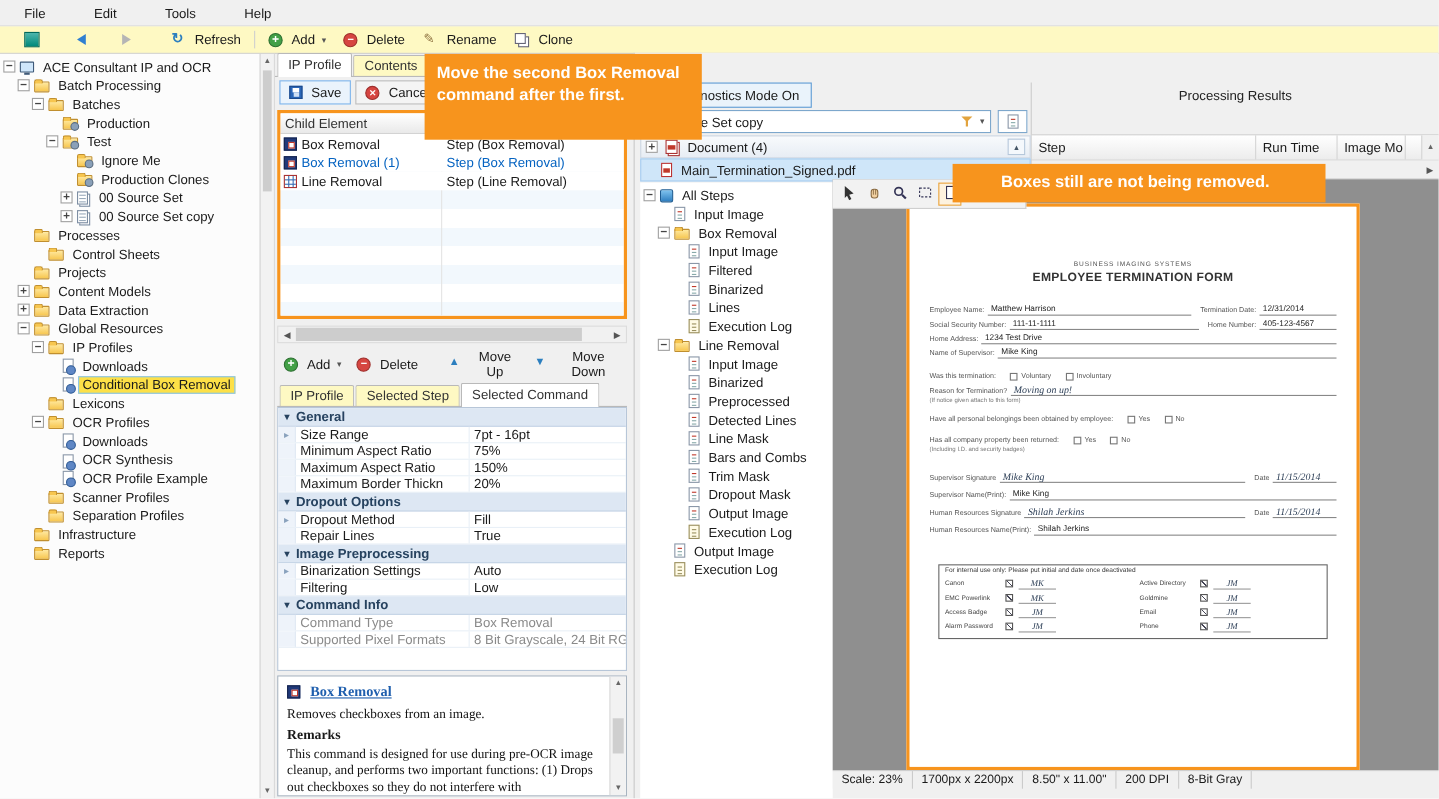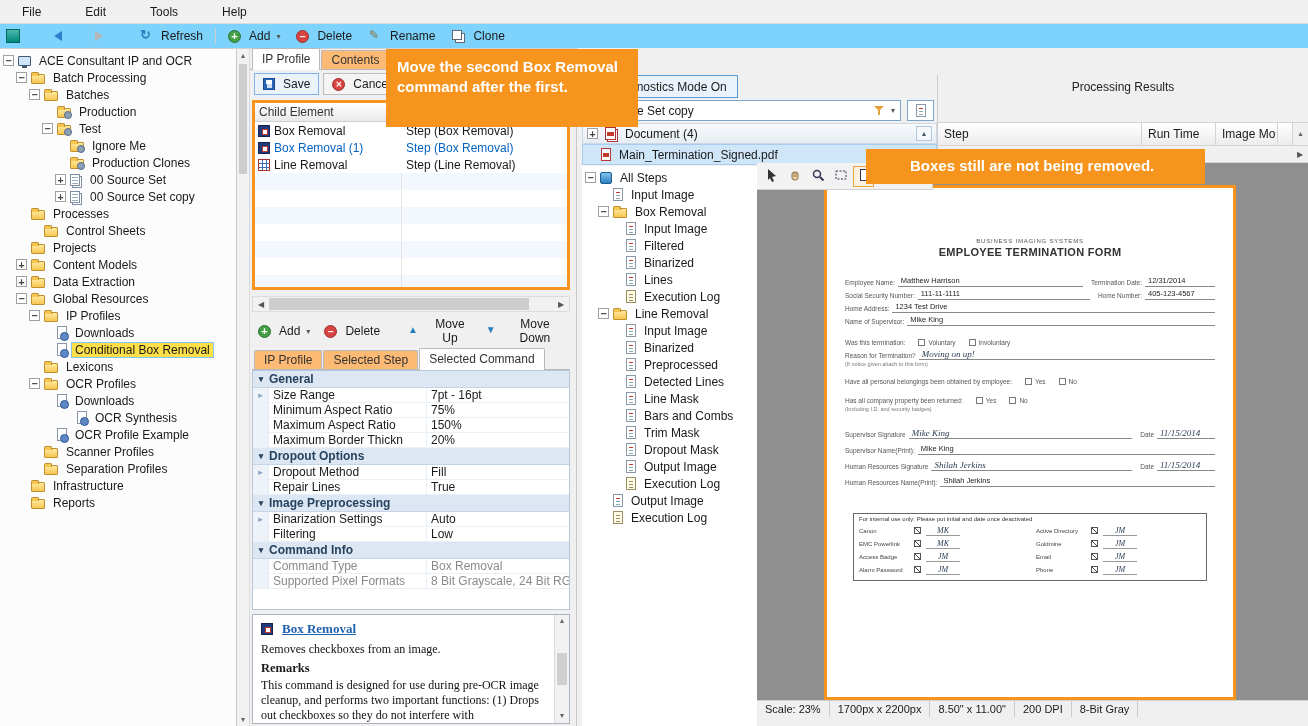--- a/index.html
+++ b/index.html
@@ -6,21 +6,21 @@
   html,body { overflow:hidden; }
   body { width:1308px; height:726px; font-family:"Liberation Sans",sans-serif; font-size:12px; color:#1a1a1a; }
   button { font:inherit; color:inherit; cursor:default; }
   :root { --orange:#F7941D; --sel:#0563C1; }
 
   #app { position:relative; width:1308px; height:726px; background:#f0f0f0; overflow:hidden; }
 
   
   #menubar { position:absolute; left:0; top:0; width:100%; height:24px; background:#f0f0f0; border-bottom:1px solid #dcdcdc; display:flex; align-items:center; }
   .menu-item { padding:4px 22px; }
-  #toolbar { position:absolute; left:0; top:24px; width:100%; height:25px; background:#7dd3fc; border-bottom:1px solid #cfcfcf; display:flex; align-items:center; padding:0 4px;gap:23px; }
+  #toolbar { position:absolute; left:0; top:24px; width:100%; height:25px; background:#fef9c3; border-bottom:1px solid #cfcfcf; display:flex; align-items:center; padding:0 20px;gap:23px; }
   .app-glyph { width:14px; height:14px; background:linear-gradient(#4db6ac,#00897b); border:1px solid #00695c; margin:0 6px 0 2px; }
   .nav-btn { width:18px; height:18px; background:transparent; border:none; display:flex; align-items:center; justify-content:center; }
   .tri-left { width:0; height:0; border-top:5px solid transparent; border-bottom:5px solid transparent; border-right:8px solid #2f7fd1; }
   .tri-right { width:0; height:0; border-top:5px solid transparent; border-bottom:5px solid transparent; border-left:8px solid #b5b5b5; }
   #tb-buttons { display:flex; align-items:center; }
   .tb-btn { display:inline-flex; align-items:center; gap:4px; background:transparent; border:1px solid transparent; padding:2px 7px; }
   .tb-sep { width:1px; height:16px; background:#cfcfcf; margin:0 4px; display:inline-block; }
   .caret { font-size:8px; color:#555; margin-left:2px; }
 
   
@@ -77,21 +77,21 @@
   .tree-row.sel .tree-label { background:#fde047; border-color:#84c5f5; }
   #tree-scrollbar { position:absolute; left:237px; top:49px; width:13px; bottom:0; background:#f2f2f2; border-right:1px solid #dadada; }
   .sb-arrow { height:13px; text-align:center; font-size:7px; color:#666; line-height:13px; }
   .sb-arrow.bottom { position:absolute; bottom:0; left:0; right:0; }
   #tree-scrollbar .sb-thumb { position:absolute; left:2px; right:2px; top:15px; height:110px; background:#cdcdcd; }
 
   
   #middle-panel { position:absolute; left:250px; top:48px; width:322px; bottom:0; }
   .tabs { display:flex; align-items:flex-end; height:22px; padding-left:2px; position:relative; }
   .tabs::after { content:""; position:absolute; left:0; right:0; bottom:0; height:1px; background:#b9b9b9; }
-  .tab { height:20px; line-height:19px; padding:0 9px; background:#fdba74; border:1px solid #b9b9b9; border-bottom:none; border-radius:2px 2px 0 0; margin-right:1px; color:#333; position:relative; }
+  .tab { height:20px; line-height:19px; padding:0 9px; background:#fef9c3; border:1px solid #b9b9b9; border-bottom:none; border-radius:2px 2px 0 0; margin-right:1px; color:#333; position:relative; }
   .tab.active { background:#fff; height:22px; line-height:21px; z-index:2; }
   .cmd-row { display:flex; align-items:center; gap:4px; height:28px; padding:0 4px; }
   .cmd-btn { display:inline-flex; align-items:center; gap:4px; height:22px; padding:0 8px; background:#eaf3fc; border:1px solid #7eb4ea; }
   .cmd-btn.secondary { background:#f4f4f4; border-color:#bcbcbc; }
   #child-grid { position:absolute; left:2px; top:52px; width:318px; height:190px; border:3px solid var(--orange); background:#fff; display:flex; flex-direction:column; overflow:hidden; }
   .grid-header { display:flex; height:19px; background:linear-gradient(#ffffff,#e9e9e9); border-bottom:1px solid #cfcfcf; flex:none; }
   .gh-cell { padding:2px 4px; color:#333; border-right:1px solid #d8d8d8; white-space:nowrap; overflow:hidden; }
   .gh-cell.c1 { width:146px; flex:none; }
   .gh-cell.c2 { flex:1; }
   #grid-body { flex:1; position:relative; background:repeating-linear-gradient(to bottom,#fff 0 17px,#f2f8fd 17px 34px); }
@@ -325,21 +325,21 @@
         <div class="tree-row" style="padding-left: 29px;">
           <span class="expander">−</span>
           <span class="ico i-folder"></span>
           <span class="tree-label">OCR Profiles</span>
         </div>
         <div class="tree-row" style="padding-left: 42px;">
           <span class="expander hidden">−</span>
           <span class="ico i-geardoc"></span>
           <span class="tree-label">Downloads</span>
         </div>
-        <div class="tree-row" style="padding-left: 62px;">
+        <div class="tree-row" style="padding-left: 42px; align-items: flex-end;">
           <span class="expander hidden">−</span>
           <span class="ico i-geardoc"></span>
           <span class="tree-label">OCR Synthesis</span>
         </div>
         <div class="tree-row" style="padding-left: 42px;">
           <span class="expander hidden">−</span>
           <span class="ico i-geardoc"></span>
           <span class="tree-label">OCR Profile Example</span>
         </div>
         <div class="tree-row" style="padding-left: 29px;">

